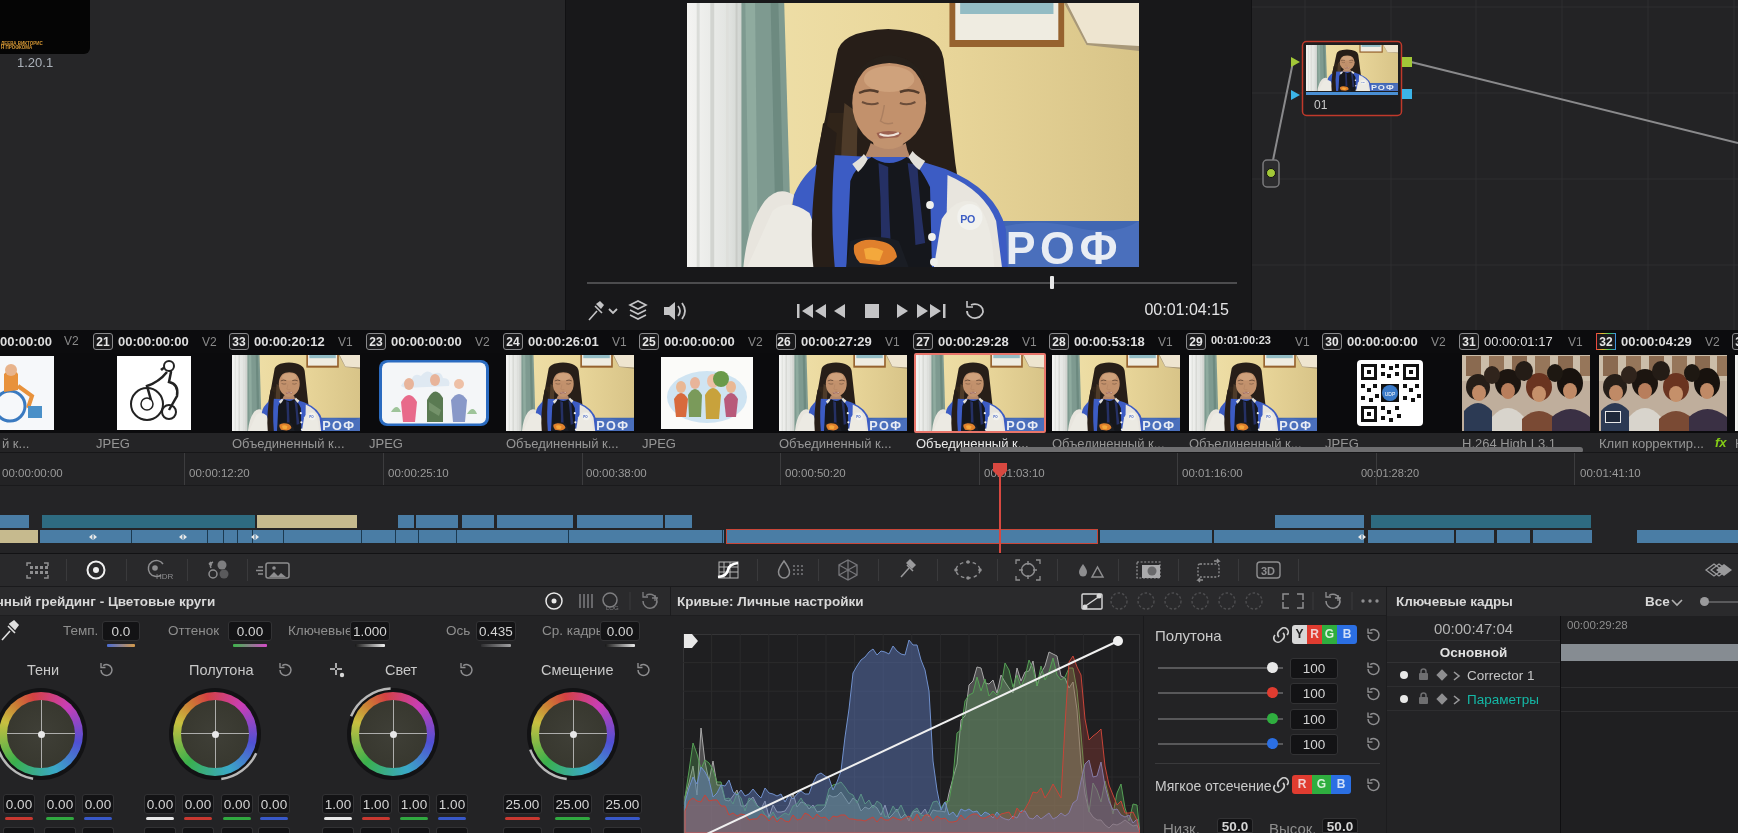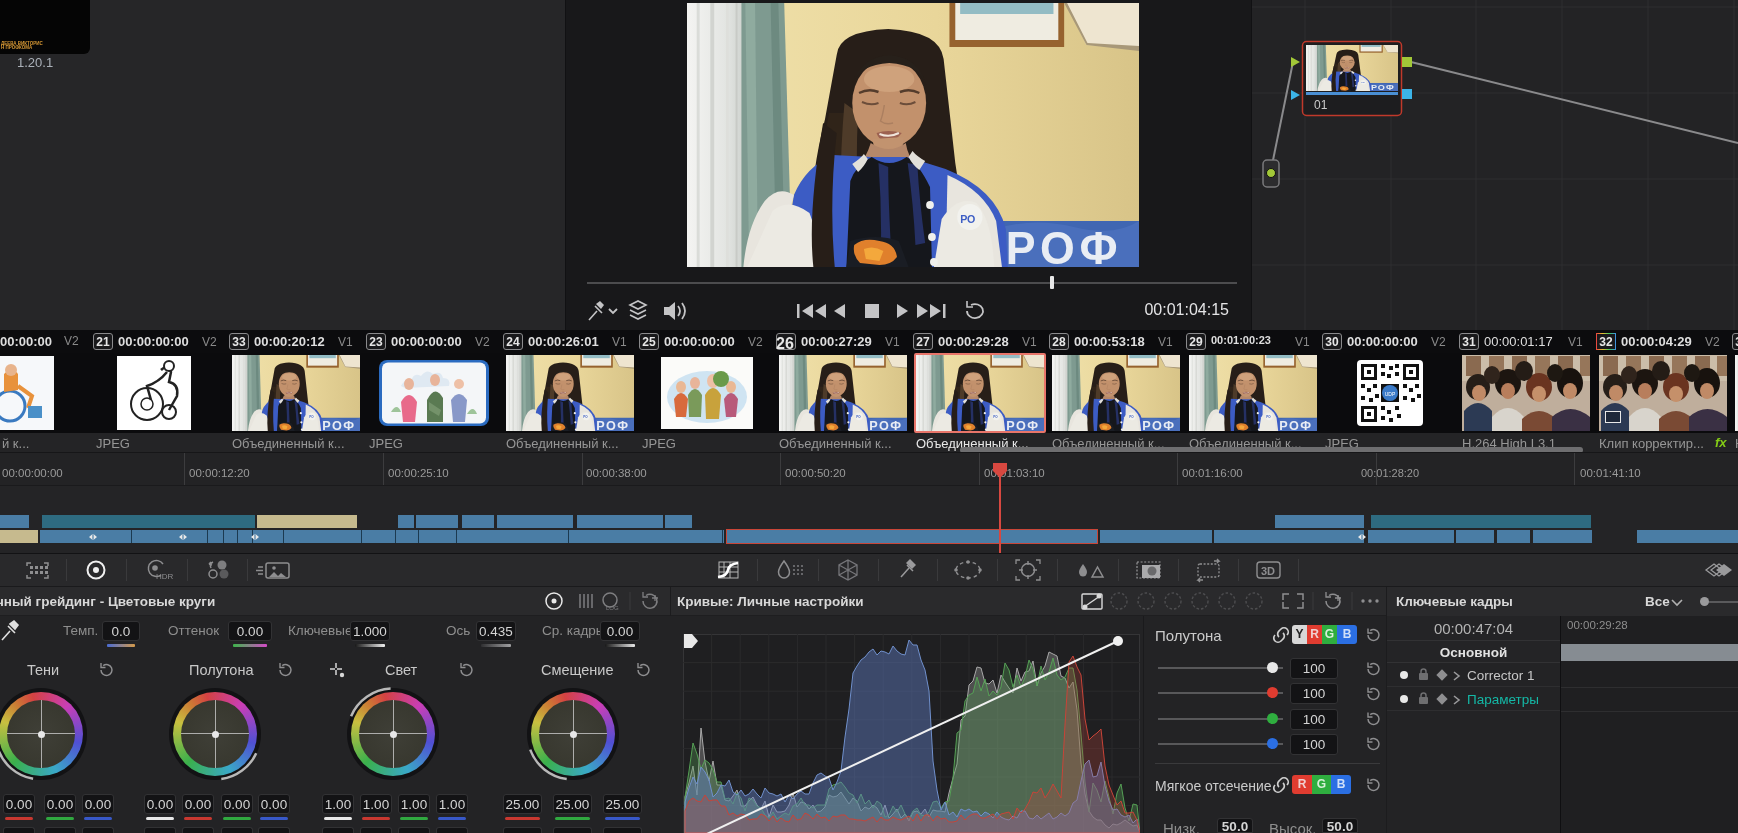--- a/index.html
+++ b/index.html
@@ -295,21 +295,21 @@
 <div class="txt" style="left:506px;top:436px;font-size:13px;color:#969696">Объединенный к...</div>
 <div class="abs" style="left:639px;top:333px;width:20px;height:17px;border:1px solid #8a8a8c;border-radius:3px;background:#19191b;"></div>
 <div class="txt" style="left:639px;top:335px;width:20px;text-align:center;font-size:12px;font-weight:bold;color:#e6e6e6">25</div>
 <div class="txt" style="left:664px;top:334px;font-size:13px;font-weight:bold;color:#dedede">00:00:00:00</div>
 <div class="txt" style="left:748px;top:335px;font-size:12px;color:#8a8a8a">V2</div>
 <svg class="abs" style="left:661px;top:357px" width="92" height="72">
       <use href="#famwhite" width="92" height="72"></use>
     </svg>
 <div class="txt" style="left:642px;top:436px;font-size:13px;color:#969696">JPEG</div>
 <div class="abs" style="left:776px;top:333px;width:20px;height:17px;border:1px solid #8a8a8c;border-radius:3px;background:#19191b;"></div>
-<div class="txt" style="left:776px;top:335px;width:16px;text-align:center;font-size:16px;font-weight:bold;color:#e6e6e6">26</div>
+<div class="txt" style="left:776px;top:335px;width:16px;text-align:center;font-size:12px;font-weight:bold;color:#e6e6e6">26</div>
 <div class="txt" style="left:801px;top:334px;font-size:13px;font-weight:bold;color:#dedede">00:00:27:29</div>
 <div class="txt" style="left:885px;top:335px;font-size:12px;color:#8a8a8a">V1</div>
 <div class="abs" style="left:779px;top:355px;width:128px;height:76px;overflow:hidden"><svg width="128" height="76">
         <use href="#scene" width="128" height="76"></use>
       </svg></div>
 <div class="txt" style="left:779px;top:436px;font-size:13px;color:#969696">Объединенный к...</div>
 <div class="abs" style="left:913px;top:333px;width:20px;height:17px;border:1px solid #8a8a8c;border-radius:3px;background:#19191b;"></div>
 <div class="txt" style="left:913px;top:335px;width:20px;text-align:center;font-size:12px;font-weight:bold;color:#e6e6e6">27</div>
 <div class="txt" style="left:938px;top:334px;font-size:13px;font-weight:bold;color:#dedede">00:00:29:28</div>
 <div class="txt" style="left:1022px;top:335px;font-size:12px;color:#8a8a8a">V1</div>

